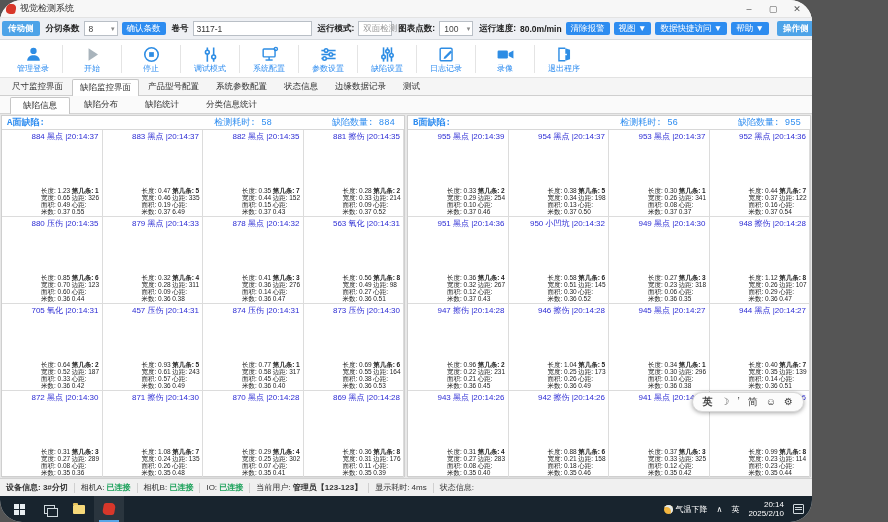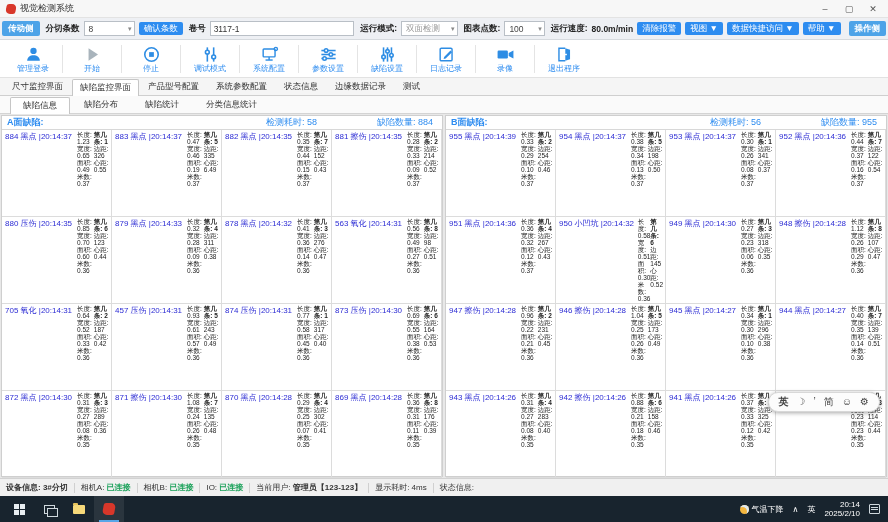--- a/index.html
+++ b/index.html
@@ -1,17 +1,17 @@
 <!DOCTYPE html>
 <html><head>
 <meta charset="utf-8">
 <style>
   html,body{margin:0;padding:0;background:#555;}
   *{box-sizing:border-box;}
-  .app{position:relative;width:888px;height:522px;background:#fff;font-family:"Liberation Sans","DejaVu Sans",sans-serif;overflow:hidden;}
+  .app{position:relative;width:812px;height:522px;background:#fff;font-family:"Liberation Sans","DejaVu Sans",sans-serif;overflow:hidden;border-radius:22px;}
 
   
   .titlebar{height:18px;background:#f7f7f7;display:flex;align-items:center;padding:0 4px;border-bottom:1px solid #e3e3e3;}
   .logo{width:10px;height:10px;background:#d8372a;border-radius:2px 5px 2px 5px;transform:skewX(-12deg);margin:0 4px 0 2px;}
   .win-title{font-size:9px;color:#333;}
   .wincontrols{margin-left:auto;display:flex;gap:2px;}
   .wincontrols span{width:22px;text-align:center;font-size:9px;color:#555;cursor:default;}
 
   
   .topbar{height:22px;background:#eef0f4;border-bottom:1px solid #d6dade;display:flex;align-items:center;gap:4px;padding:0 2px;font-size:8.5px;color:#222;white-space:nowrap;}
@@ -35,26 +35,26 @@
   .main-tabs{height:18px;background:#f5f5f5;display:flex;align-items:flex-end;padding:2px 4px 0 4px;gap:1px;border-bottom:1px solid #cfcfcf;font-size:8.5px;color:#333;}
   .main-tabs .tab{padding:2px 7px;border:1px solid transparent;border-bottom:none;background:transparent;margin-top:44px;}
   .main-tabs .tab.active{background:#fff;border-color:#c6c6c6;border-radius:2px 2px 0 0;position:relative;top:1px;}
   .sub-tabs{height:18px;background:#fafafa;display:flex;align-items:flex-end;padding:2px 4px 0 10px;gap:1px;border-bottom:1px solid #d4d4d4;font-size:8.5px;color:#333;}
   .sub-tabs .tab{padding:2px 12px;border:1px solid transparent;border-bottom:none;}
   .sub-tabs .tab.active{background:#fff;border-color:#c6c6c6;border-radius:2px 2px 0 0;position:relative;top:1px;}
 
   
   .content{height:364px;display:flex;gap:2px;background:#e8e8e8;padding:1px;}
   .panel{flex:1;background:#fff;border:1px solid #cfcfcf;display:flex;flex-direction:column;min-width:0;}
-  .panel-header{height:16px;display:flex;align-items:center;padding:0 5px;border-bottom:1px solid #d8d8d8;font-size:9px;color:#2d8cf0;}
+  .panel-header{height:16px;display:flex;align-items:center;padding:0 5px;border-bottom:1px solid #d8d8d8;font-size:9px;color:#2d8cf0;font-family:Liberation Mono, monospace;}
   .panel-title{font-weight:bold;}
   .ph-mid{margin-left:auto;margin-right:60px;}
   .ph-right{margin-right:4px;}
   .grid{flex:1;display:grid;grid-template-columns:repeat(4,1fr);grid-auto-rows:87px;}
-  .cell{border-right:1px solid #dcdcdc;border-bottom:1px solid #dcdcdc;display:flex;flex-direction:row;overflow:hidden;}
+  .cell{border-right:1px solid #dcdcdc;border-bottom:1px solid #dcdcdc;display:flex;flex-direction:column;overflow:hidden;align-items:flex-end;}
   .cell-header{height:13px;font-size:8px;color:#2c2cd4;padding:1px 3px 0 3px;white-space:nowrap;overflow:hidden;}
   .cell-image{height:45px;position:relative;overflow:hidden;}
   .cell-image .bar-l{position:absolute;left:0;bottom:0;background:#070707;}
   .cell-image .bar-r{position:absolute;right:0;bottom:0;background:#070707;}
   .cell-image .dot{position:absolute;background:#1c1c1c;width:3px;height:5px;border-radius:50%;}
   .cell-image .streak{position:absolute;background:rgba(25,25,25,.75);width:2px;height:22px;transform:rotate(4deg);border-radius:1px;}
   .cell-info{flex:1;display:flex;font-size:6.5px;line-height:1.08;color:#222;padding:1px 2px;}
   .ci-l{flex:1.1;}
   .ci-r{flex:1;}
   .ci-r .strong{font-weight:bold;}

